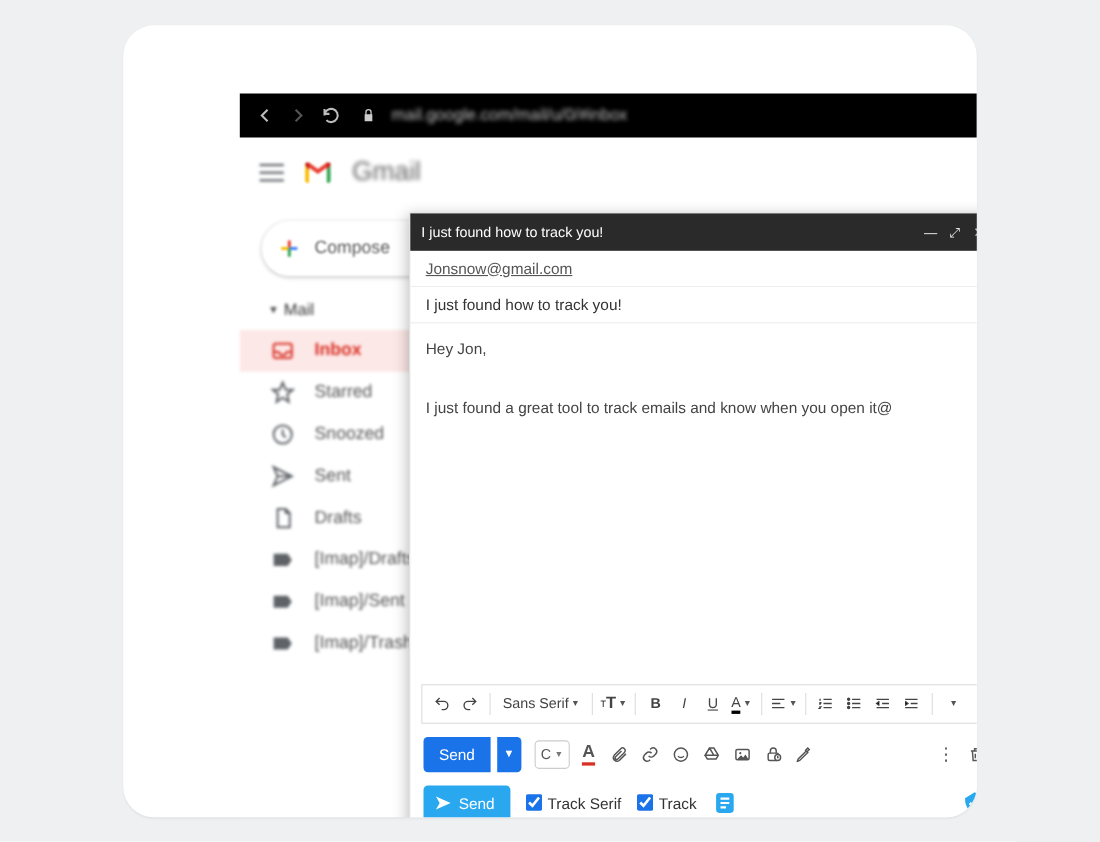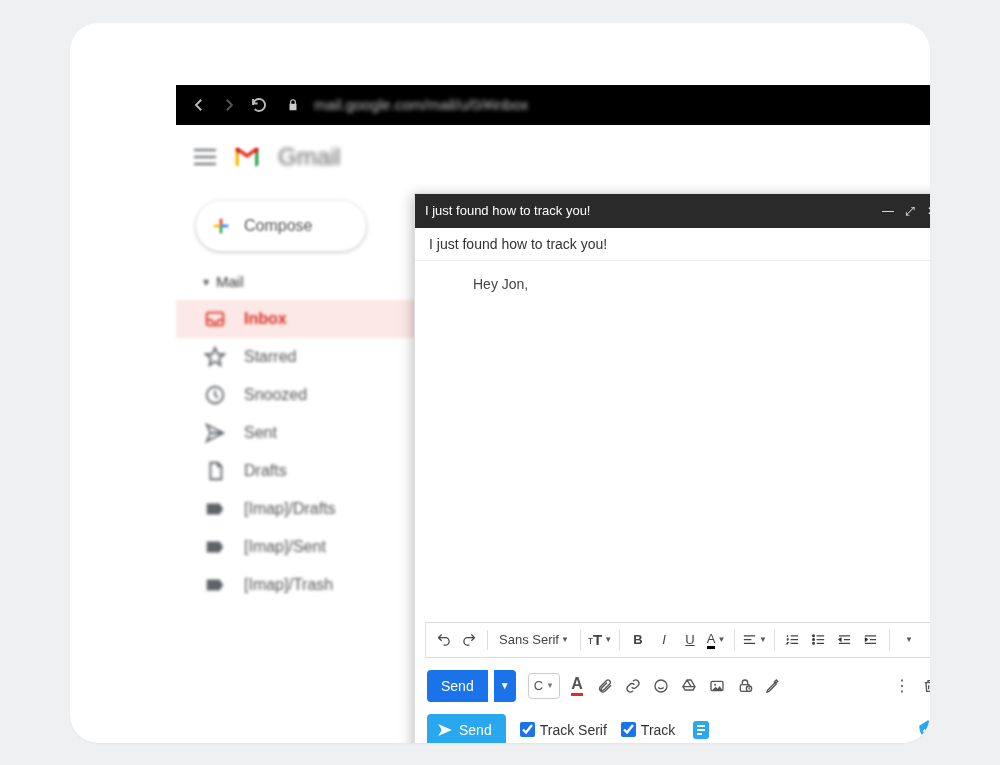--- a/index.html
+++ b/index.html
@@ -1,17 +1,17 @@
 <!DOCTYPE html>
 <html><head>
 <meta charset="utf-8">
 <style>
   * { box-sizing: border-box; margin: 0; padding: 0; font-family: Arial, Helvetica, sans-serif; }
   body { background: #eef0f1; width: 1000px; height: 765px; display: flex; align-items: center; justify-content: center; }
-  .card { width: 860px; height: 720px; background: #fff; border-radius: 28px; position: relative; overflow: hidden; box-shadow: 0 1px 2px rgba(0,0,0,.05); }
+  .card { width: 776px; height: 720px; background: #fff; border-radius: 28px; position: relative; overflow: hidden; box-shadow: 0 1px 2px rgba(0,0,0,.05); }
   .browser { position: absolute; left: 106px; top: 62px; right: 0; bottom: 0; background: #fff; }
 
   
   .chrome-bar { height: 40px; background: #000; display: flex; align-items: center; padding: 0 14px; gap: 12px; }
   .nav-icon { width: 18px; height: 18px; color: #bbb; display: flex; align-items: center; justify-content: center; }
   .nav-icon.dim { color: #555; }
   .lock { width: 14px; height: 14px; color: #ccc; margin-left: 6px; margin-right: 2px; }
   .url { color: #ddd; font-size: 15px; filter: blur(2px); opacity: .85; }
 
   
@@ -38,21 +38,21 @@
   .nav-label { font-size: 16px; color: #555; flex: 1; }
   .nav-count { font-size: 14px; color: #666; margin-right: 24px; }
 
   
   .compose { position: absolute; top: 108px; right: -24px; width: 540px; height: 560px; background: #fff; border: 1px solid #ddd; box-shadow: -2px 2px 12px rgba(0,0,0,.25); display: flex; flex-direction: column; }
   .compose-head { height: 34px; background: #2a2a2a; color: #fff; display: flex; align-items: center; padding: 0 10px; font-size: 13px; }
   .compose-head .title { flex: 1; font-weight: 500; }
   .win-btn { width: 22px; text-align: center; font-size: 12px; color: #eee; cursor: pointer; }
   .cfield { border-bottom: 1px solid #eee; padding: 8px 14px; font-size: 14px; color: #333; }
   .recipient { color: #555; text-decoration: underline; }
-  .cbody { flex: 1; padding: 10px 14px; font-size: 14px; color: #444; line-height: 1.9; overflow: hidden; margin-left: 44px; }
+  .cbody { flex: 1; padding: 10px 14px; font-size: 14px; color: #444; line-height: 1.9; overflow: hidden; }
 
   
   .fmt-bar { height: 36px; border: 1px solid #ddd; margin: 0 10px 6px 10px; display: flex; align-items: center; gap: 4px; padding: 0 6px; color: #444; font-size: 13px; overflow:hidden;text-align:right;}
   .fmt-bar .fi { min-width: 22px; height: 22px; display: flex; align-items: center; justify-content: center; cursor: pointer; }
   .fmt-sep { width:1px; height:20px; background:#ddd; margin: 0 3px; }
   .font-sel { padding: 0 4px; }
   .drop-caret { font-size: 8px; color:#555; margin-left:2px;}
 
   
   .send-row { height: 44px; display: flex; align-items: center; padding: 0 12px; gap: 6px; color: #444; }
@@ -195,24 +195,27 @@
       </div>
     </div>
 
     <div class="compose">
       <div class="compose-head">
         <span class="title">I just found how to track you!</span>
         <span class="win-btn">—</span>
         <span class="win-btn">⤢</span>
         <span class="win-btn">✕</span>
       </div>
+      <div class="cfield">
+        <span class="recipient">Jonsnow@gmail.com</span>
+      </div>
       <div class="cfield">I just found how to track you!</div>
       <div class="cbody">
         <p>Hey Jon,</p><br>
-        <br>
+        <p>I just found a great tool to track emails and know when you open it@</p><br>
       </div>
 
       <div class="fmt-bar">
         <div class="fi">
             <svg width="15" height="15" viewBox="0 0 24 24" fill="none" stroke="currentColor" stroke-width="2">
               <path d="M9 14L4 9l5-5M4 9h11a6 6 0 0 1 0 12h-3"></path>
             </svg>
           </div>
         <div class="fi">
             <svg width="15" height="15" viewBox="0 0 24 24" fill="none" stroke="currentColor" stroke-width="2">

